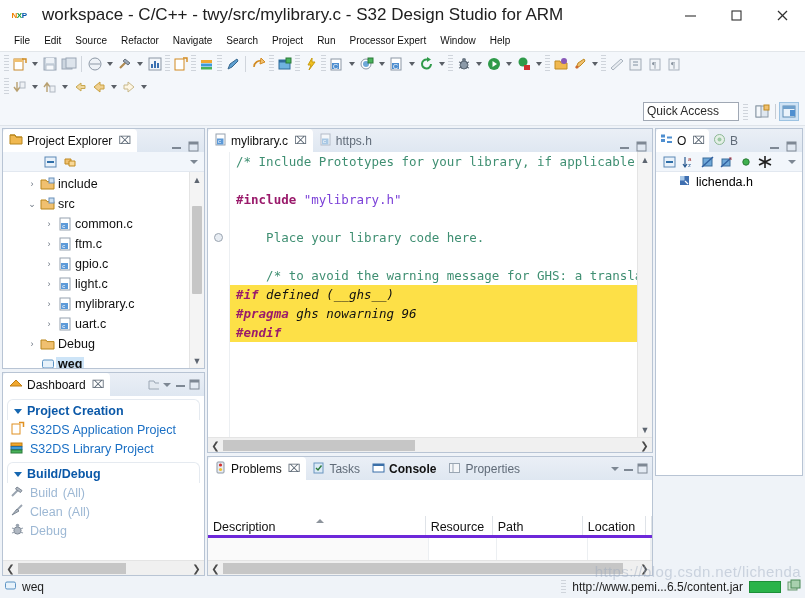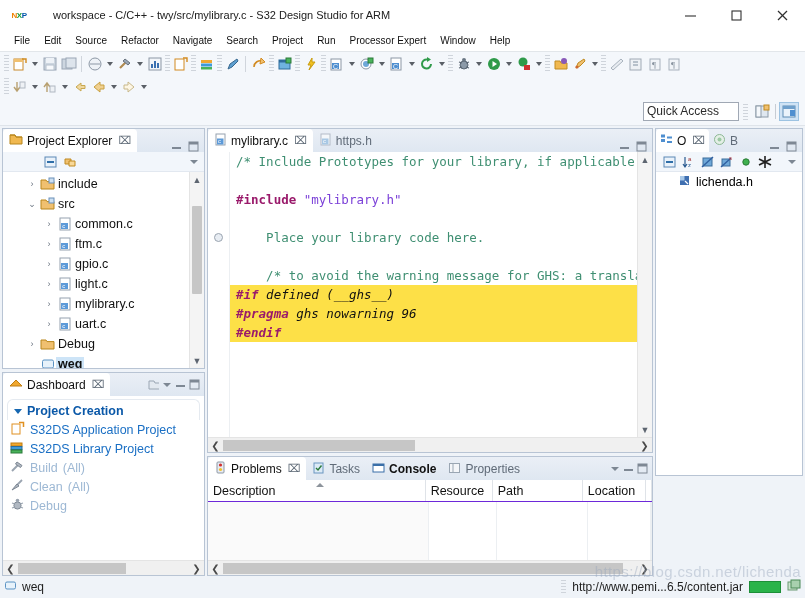--- a/index.html
+++ b/index.html
@@ -28,22 +28,22 @@
   .tb-icon {
     margin-left: 10px; width: 18px; height: 14px;
     font-size: 8px; font-weight: bold;
     display: flex; align-items: center; justify-content: center;
     letter-spacing: -0.5px;
   }
   .tb-icon .n { color: #f08000; }
   .tb-icon .x { color: #1a9a3a; }
   .tb-icon .p { color: #0055aa; }
   .tb-title {
-    margin-left: 25px;
-    font-size: 11px; color: #202020;
+    margin-left: 14px;
+    font-size: 17px; color: #202020;
     white-space: nowrap;
     text-align: center;
   }
   .wincontrols { position: absolute; right: 0; top: 0; display: flex; height: 30px; }
   .wc { width: 46px; height: 30px; display: flex; align-items: center; justify-content: center;
         color: #303030; font-size: 13px; }
   .wc svg { display:block; }
 
   
   .menubar {
@@ -172,21 +172,21 @@
 
   
   .outline { flex:1; background:#fff; }
   .orow { height:20px; display:flex; align-items:center; gap:5px; padding-left:22px; font-size:12.5px; }
 
   
   .problems { height: 120px; min-height:120px; display:flex; flex-direction:column; }
   .pitems { height:18px; font-size:12px; color:#101010; padding-left:5px; line-height:18px;
             background:#ffffff; border-bottom:1px solid #d8dde4; }
   .ptable { flex:1; background:#ffffff; display:flex; flex-direction:column; min-height:0; }
-  .phead { height:22px; display:flex; background:#ffffff; border-bottom:1px solid #6d28d9; }
+  .phead { height:22px; display:flex; background:#ffffff; border-bottom:3px solid #6d28d9;margin-top:36px; }
   .pth { font-size:12.5px; color:#101010; padding-left:5px; line-height:22px;
          border-right:1px solid #dfe3e8; position:relative; white-space:nowrap; overflow:hidden; }
   .sortmark { position:absolute; left:50%; top:3px; width:0;height:0;
               border-left:4px solid transparent;border-right:4px solid transparent;
               border-bottom:4px solid #8d949c; }
   .prows { flex:1; display:flex; }
   .pcol { border-right:1px solid #eceff2; }
   .pcol.alt { background:#fafafa; }
 
   
@@ -740,20 +740,26 @@
             <span>
               <svg width="15" height="14">
                   <rect x="1" y="3" width="11" height="3" fill="#f0a830" stroke="#c07c10"></rect>
                   <rect x="1" y="6.5" width="11" height="3" fill="#3f9ad8" stroke="#2a6c9c"></rect>
                   <rect x="1" y="10" width="11" height="3" fill="#49b35a" stroke="#2b7a3a"></rect>
                 </svg>
             </span>
             <span class="dtxt2">S32DS Library Project</span>
           </div>
 
+          <div class="dsec" style="margin-top:4px;">
+            <div class="dsec-head">
+              <span class="tri"></span>
+              <span class="dsec-title">Build/Debug</span>
+            </div>
+          </div>
           <div class="ditem disabled">
             <span>
               <svg width="15" height="14">
                   <path d="M2 12 L8 6" stroke="#9aa4b0" stroke-width="2"></path>
                   <path d="M7 3 L12 6.5 L10.5 8.5 L5.5 5 Z" fill="#b0b8c2" stroke="#7d8793"></path>
                 </svg>
             </span>
             <span class="dtxt2" style="color:#9db8d4;">Build</span>
             <span>(All)</span>
           </div>

